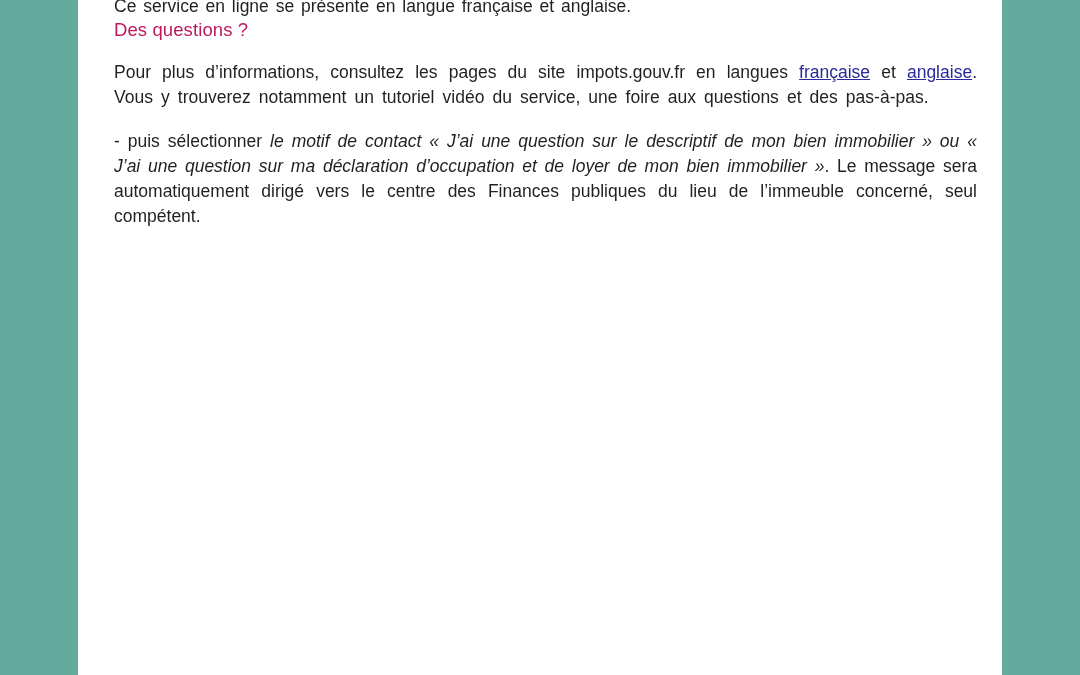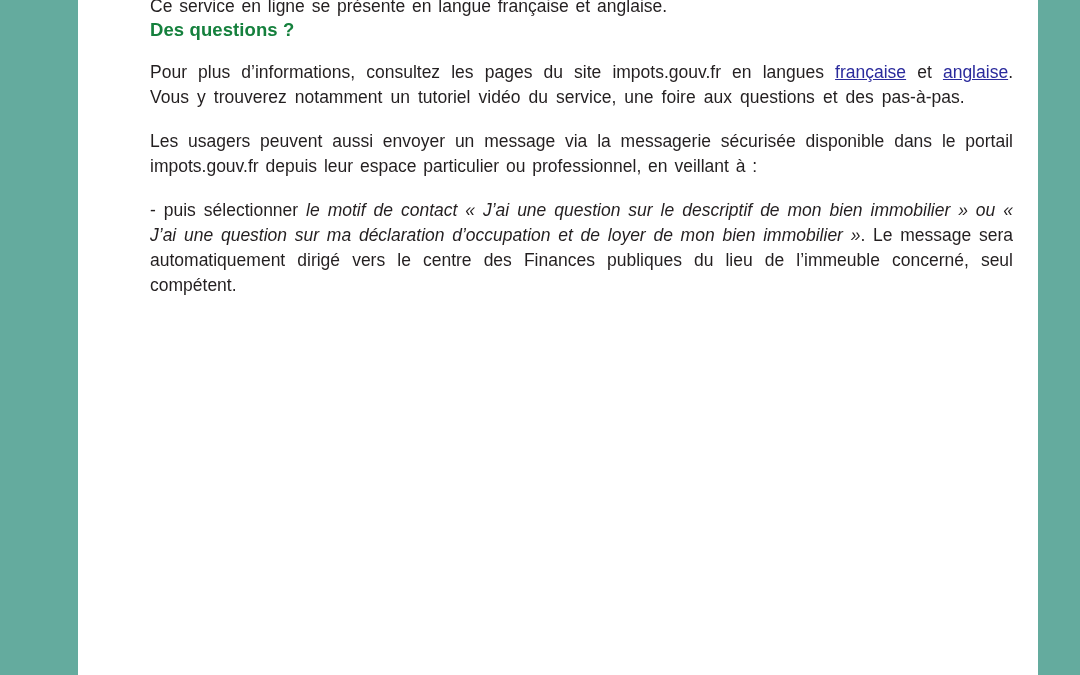--- a/index.html
+++ b/index.html
@@ -19,21 +19,20 @@
     height: 675px;
     background: #64ab9e;
   }
   .page {
     position: absolute;
     left: 78px;
     top: 0;
     width: 924px;
     height: 675px;
     background: #ffffff;
-    padding-left: 36px;
   }
   .content {
     padding: 0 25px 0 36px;
     color: #1b1b1b;
   }
   p {
     margin: 0;
     font-size: 17.5px;
     line-height: 25px;
     text-align: justify;
@@ -43,22 +42,22 @@
     padding-top: 0;
     margin-top: -6px;
     text-align: left;
   }
   .gap-lg { margin-top: 26px; }
   .gap-md { margin-top: 19px; }
 
   h2.section-title {
     margin: 0;
     font-size: 18.5px;
-    font-weight: bold;
-    color: #15803d;
+    font-weight: normal;
+    color: #be185d;
     letter-spacing: 0.1px;
   }
   a.inline-link {
     color: #2a2a9c;
     text-decoration: underline;
   }
   em.it { font-style: italic; }
   .bold { font-weight: bold; }
   .spaced-wide { word-spacing: 2.0px; }
   .spaced-xwide { word-spacing: 3.2px; }
@@ -69,21 +68,20 @@
 <div class="page-wrap">
   <div class="page">
     <div class="content">
 
       <p class="lead spaced-wide">Ce service en ligne se présente en langue française et anglaise.</p>
 
       <h2 class="section-title gap-lg">Des questions ?</h2>
 
       <p class="gap-md spaced-xwide"><span>Pour plus d’informations, consultez les pages du site impots.gouv.fr en langues </span><a class="inline-link" href="#">française</a><span> et </span><a class="inline-link" href="#">anglaise</a><span>. Vous y trouverez notamment un tutoriel vidéo du service, une foire aux questions et des pas-à-pas.</span></p>
 
-      <p class="gap-md spaced-wide">Les usagers peuvent aussi envoyer un message via la messagerie sécurisée disponible dans le portail impots.gouv.fr depuis leur espace particulier ou professionnel, en veillant à :</p>
 
 
       <p class="gap-md spaced-wide"><span>- puis sélectionner </span><em class="it">le motif de contact « J’ai une question sur le descriptif de mon bien immobilier » ou « J’ai une question sur ma déclaration d’occupation et de loyer de mon bien immobilier »</em><span>. Le message sera automatiquement dirigé vers le centre des Finances publiques du lieu de l’immeuble concerné, seul compétent.</span></p>
 
 
     </div>
   </div>
 </div>
 
 </body></html>

